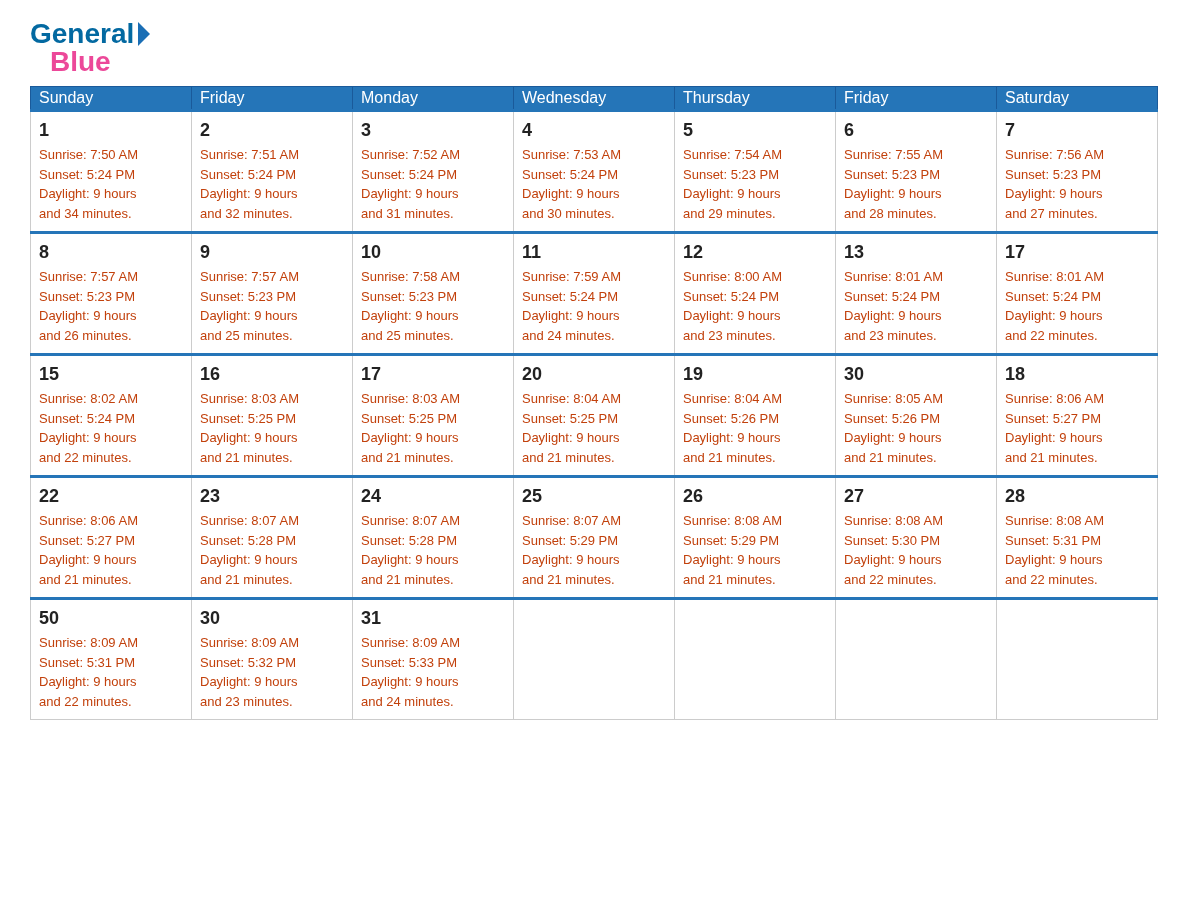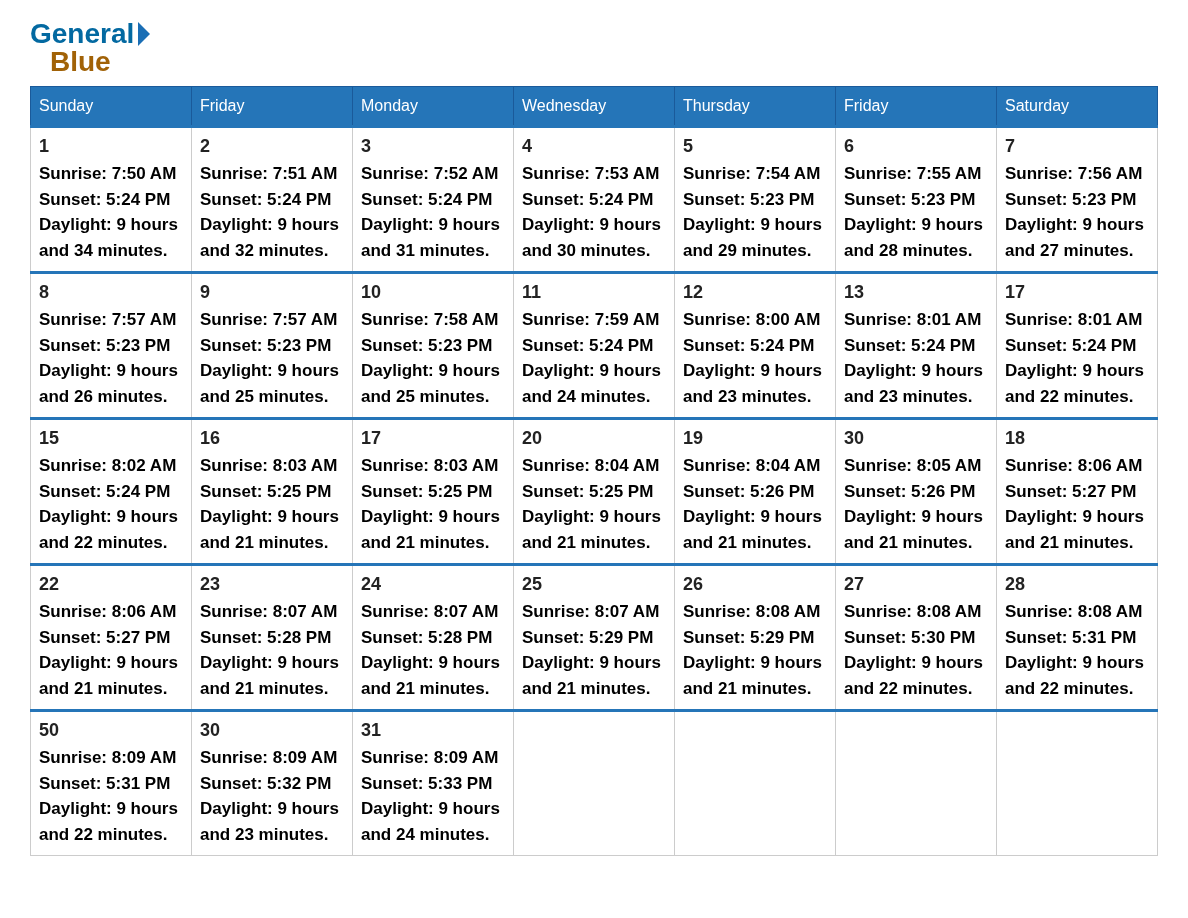--- a/index.html
+++ b/index.html
@@ -23,21 +23,21 @@
     }
     .logo-general {
       font-size: 28px;
       font-weight: bold;
       color: #0369a1;
       line-height: 1;
     }
     .logo-blue {
       font-size: 28px;
       font-weight: bold;
-      color: #a16207;
+      color: #ec4899;
       line-height: 1;
       margin-left: 20px;
     }
     .logo-row {
       display: flex;
       align-items: center;
     }
     .logo-triangle {
       width: 0;
       height: 0;
@@ -61,21 +61,21 @@
       margin-top: 4px;
     }
     .calendar {
       width: 100%;
       border-collapse: collapse;
       margin-top: 10px;
     }
     .calendar th {
       background-color: #2575b8;
       color: #fff;
-      padding: 10px 8px;
+      padding: 2px 8px;
       text-align: left;
       font-size: 16px;
       font-weight: normal;
       border: 1px solid #1a5a9a;
     }
     .calendar td {
       vertical-align: top;
       padding: 8px;
       border: 1px solid #ccc;
       width: calc(100% / 7);
@@ -84,24 +84,23 @@
     .calendar tr td {
       border-top: 3px solid #2575b8;
     }
     .day-number {
       font-size: 18px;
       font-weight: bold;
       color: #222;
       margin-bottom: 4px;
     }
     .day-info {
-      font-size: 17px;
-      color: #000000;
+      font-size: 13px;
+      color: #c2410c;
       line-height: 1.5;
-      font-weight: bold;
     }
     .empty-cell {
       background: #fff;
       border: 1px solid #ccc;
     }
     .calendar tbody tr td:first-child {
       border-left: 1px solid #ccc;
     }
   </style>
 </head>

